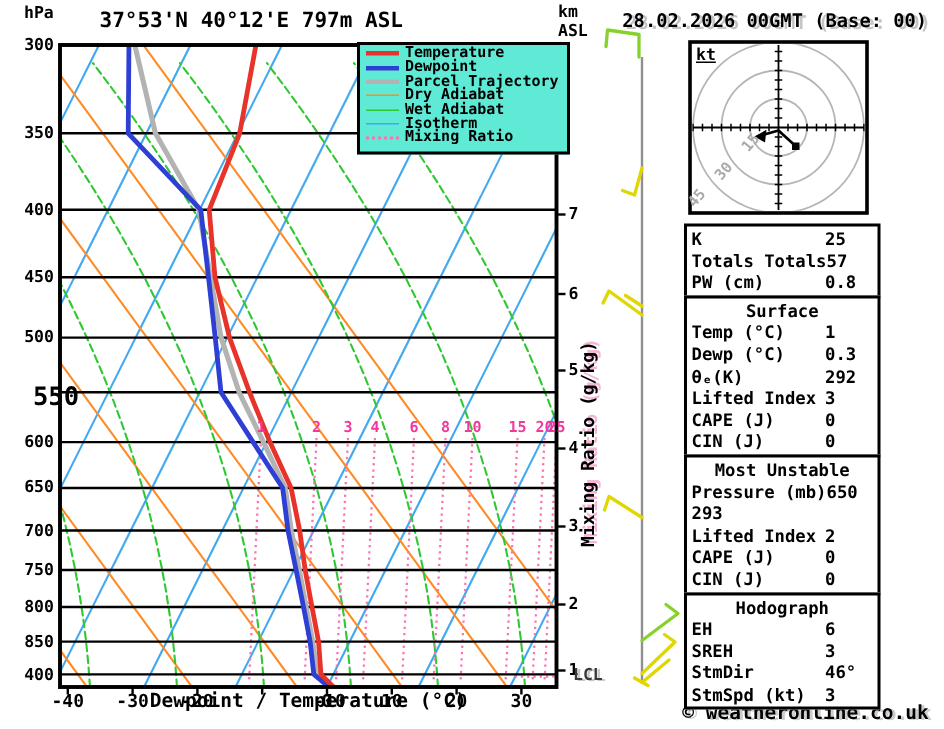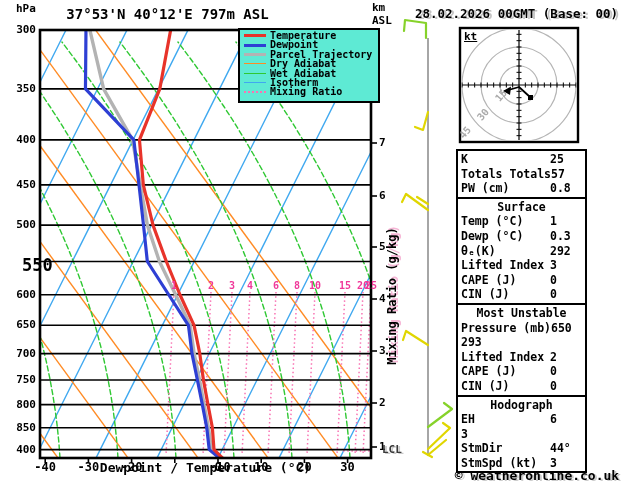--- a/index.html
+++ b/index.html
@@ -342,25 +342,26 @@
           <div class="tbl-value" style="">0</div>
         </div>
       </div>
       <div class="tbl-box" style="">
         <div class="tbl-head" style="">Hodograph</div>
         <div class="tbl-row" style="">
           <div class="tbl-label" style="">EH</div>
           <div class="tbl-value" style="">6</div>
         </div>
         <div class="tbl-row" style="">
+          <div class="tbl-label" style="">SREH</div>
           <div class="tbl-value" style="">3</div>
         </div>
         <div class="tbl-row" style="">
           <div class="tbl-label" style="">StmDir</div>
-          <div class="tbl-value" style="">44°</div>
+          <div class="tbl-value" style="">46°</div>
         </div>
         <div class="tbl-row" style="">
           <div class="tbl-label" style="">StmSpd (kt)</div>
           <div class="tbl-value" style="">3</div>
         </div>
       </div>
     </div>
 
   <div class="lbl" style="left:446px;top:468px;width:182px;text-align:center;font-size:13px;text-shadow:2px 1px 0 #cccccc;">© weatheronline.co.uk</div>
 </div>

